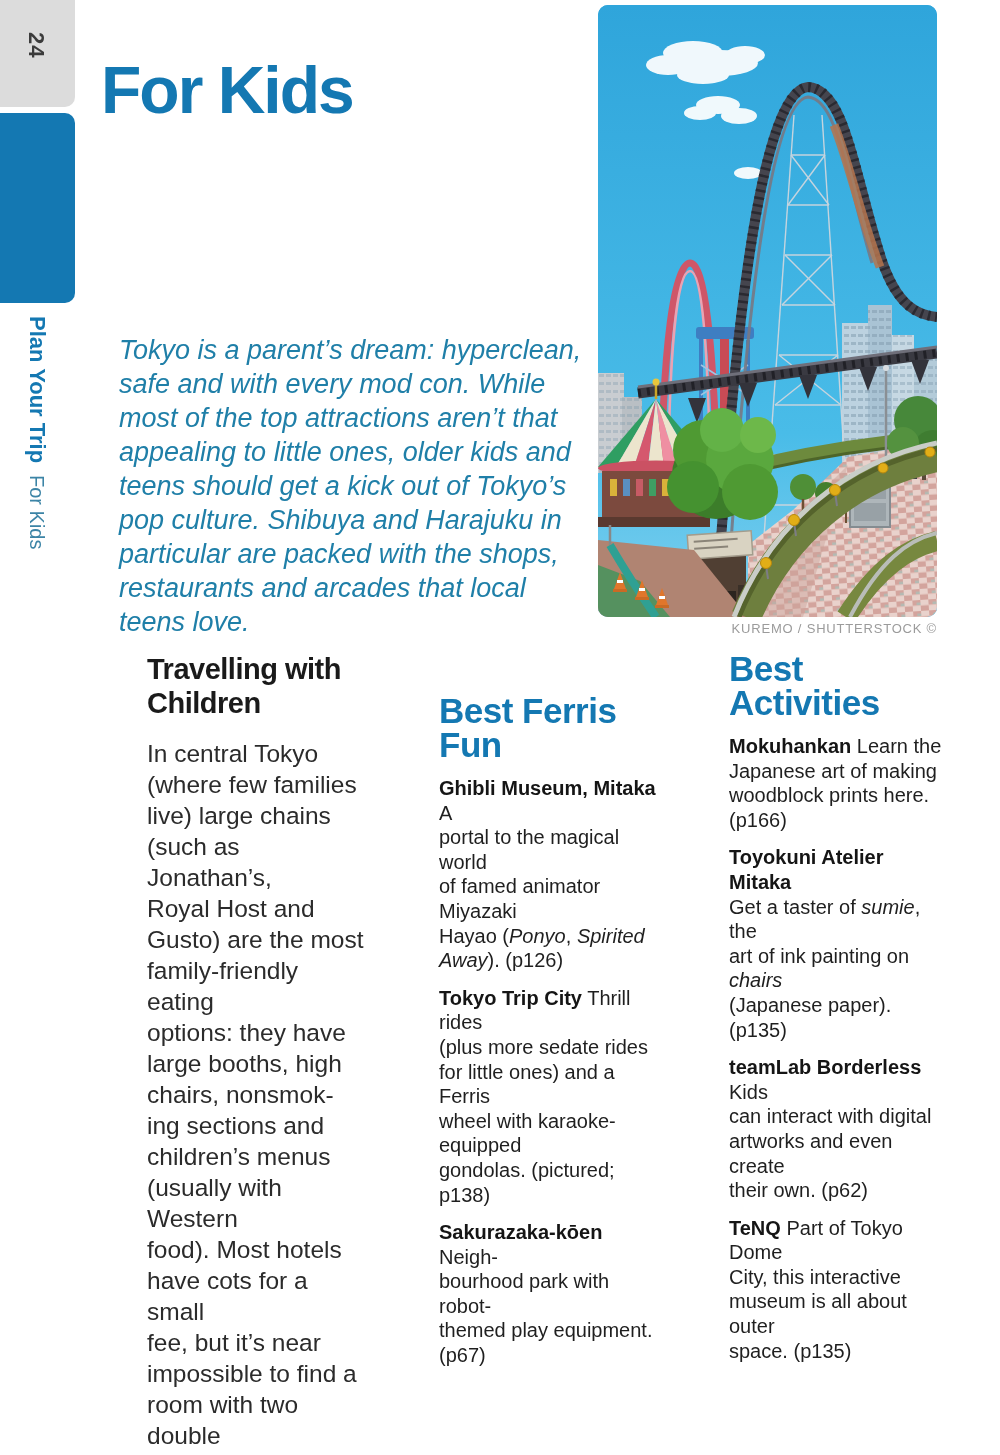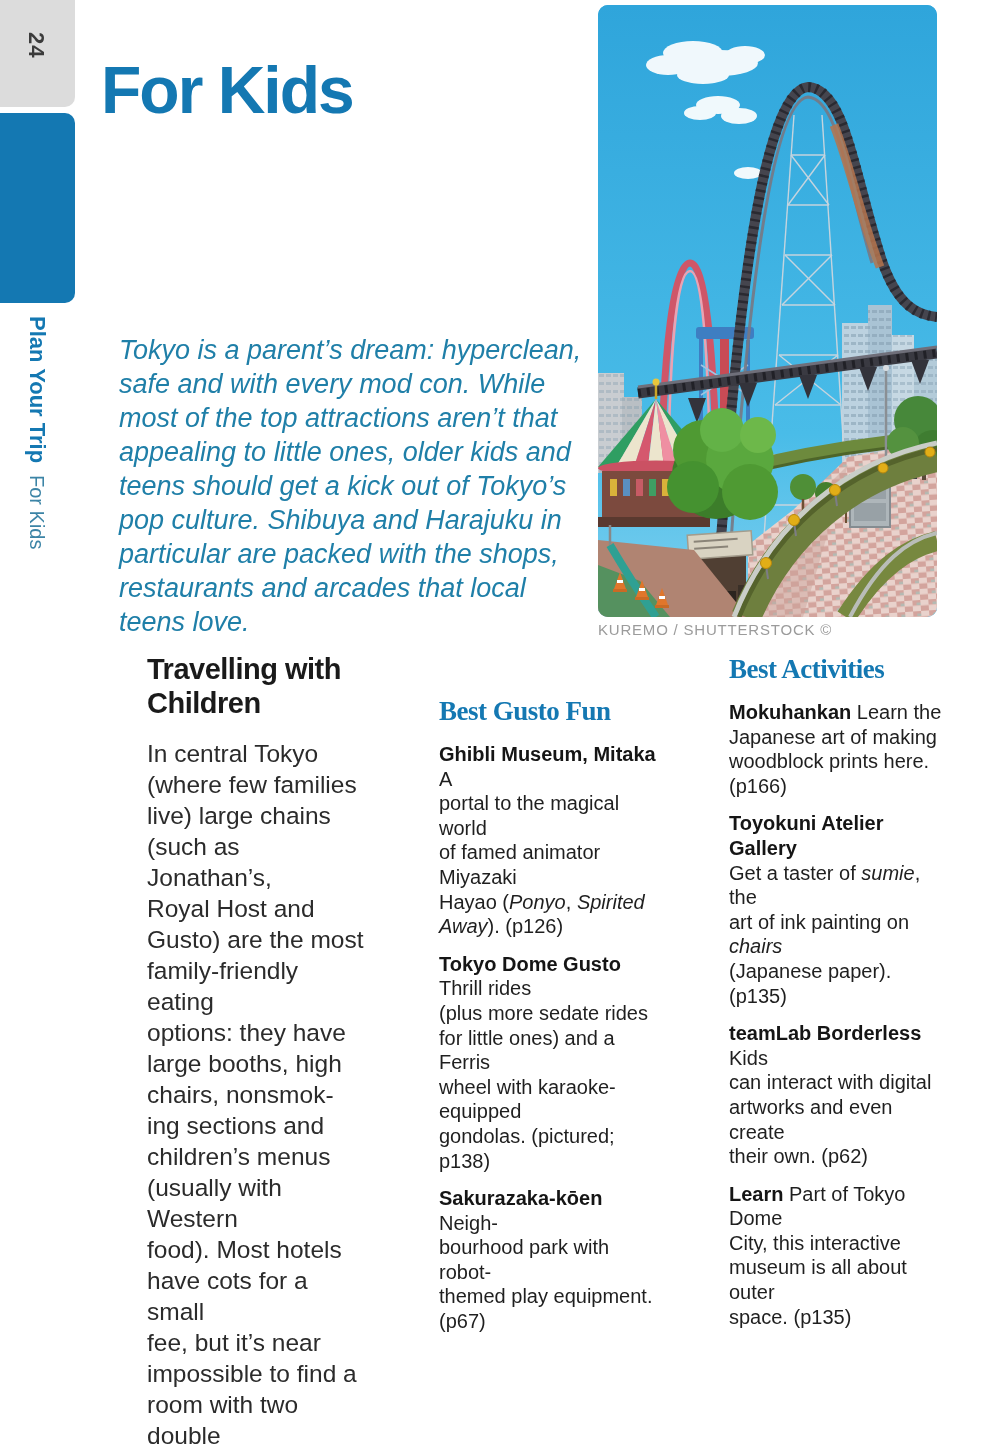--- a/index.html
+++ b/index.html
@@ -22,30 +22,30 @@
   
   h1.title{position:absolute;left:101px;top:57px;margin:0;font-size:66px;line-height:66px;
            font-weight:bold;color:var(--accent);letter-spacing:-2px;}
   .intro{position:absolute;left:103px;top:317px;width:540px;margin:16px;
          font-size:27px;line-height:34px;font-style:italic;color:var(--intro);
          white-space:pre-line;}
   
   .photo{position:absolute;left:598px;top:5px;width:339px;height:612px;border-radius:10px;
          overflow:hidden;background:#2fa5db;}
   .photo svg{display:block;}
-  .credit{position:absolute;left:598px;top:621px;width:339px;text-align:left;
-          font-size:15px;letter-spacing:.8px;color:var(--muted);}
+  .credit{position:absolute;left:598px;top:621px;width:339px;text-align:right;
+          font-size:13px;letter-spacing:.8px;color:var(--muted);}
   
   .cols{position:absolute;left:103px;top:652px;display:grid;
         grid-template-columns:268px 266px 258px;column-gap:24px;}
   .col{min-width:0;margin-left:44px;}
   h2.h-black{margin:0 0 18px 0;font-size:29px;line-height:34px;font-weight:bold;
              color:var(--heading);letter-spacing:-.5px;white-space:pre-line;}
-  h2.h-blue{margin:42px 0 14px 0;font-size:27px;line-height:34px;font-weight:bold;
-            color:var(--accent);letter-spacing:-.5px;font-family:Liberation Serif, serif;}
+  h2.h-blue{margin:42px 0 14px 0;font-size:35px;line-height:34px;font-weight:bold;
+            color:var(--accent);letter-spacing:-.5px;}
   h2.h-blue.first{margin-top:0;}
   p.body{margin:0;font-size:24.5px;line-height:31px;color:var(--body);white-space:pre-line;}
   p.item{margin:0 0 13px 0;font-size:20px;line-height:24.6px;color:#1f1f1f;white-space:pre-line;}
   p.item .b{font-weight:bold;color:#151515;text-align:center;}
   p.item .i{font-style:italic;}
 </style>
 </head>
 <body>
 
 <div class="page">
@@ -314,51 +314,51 @@
 (usually with Western
 food). Most hotels
 have cots for a small
 fee, but it’s near
 impossible to find a
 room with two double
 beds (that isn’t an</p>
     </div>
 
     <div class="col">
-      <h2 class="h-blue">Best Gusto Fun</h2>
+      <h2 class="h-blue">Best Ferris Fun</h2>
       <p class="item"><span class="b">Ghibli Museum, Mitaka</span><span> A
 portal to the magical world
 of famed animator Miyazaki
 Hayao (</span><span class="i">Ponyo</span><span>, </span><span class="i">Spirited
 Away</span><span>). (p126)</span></p>
-      <p class="item"><span class="b">Tokyo Dome Gusto</span><span> Thrill rides
+      <p class="item"><span class="b">Tokyo Trip City</span><span> Thrill rides
 (plus more sedate rides
 for little ones) and a Ferris
 wheel with karaoke-equipped
 gondolas. (pictured; p138)</span></p>
       <p class="item"><span class="b">Sakurazaka-kōen</span><span> Neigh-
 bourhood park with robot-
 themed play equipment.
 (p67)</span></p>
     </div>
 
     <div class="col">
       <h2 class="h-blue first">Best Activities</h2>
       <p class="item"><span class="b">Mokuhankan</span><span> Learn the
 Japanese art of making
 woodblock prints here.
 (p166)</span></p>
-      <p class="item"><span class="b">Toyokuni Atelier Gallery</span><span>
+      <p class="item"><span class="b">Toyokuni Atelier Mitaka</span><span>
 Get a taster of </span><span class="i">sumie</span><span>, the
 art of ink painting on </span><span class="i">chairs</span><span>
 (Japanese paper). (p135)</span></p>
       <p class="item"><span class="b">teamLab Borderless</span><span> Kids
 can interact with digital
 artworks and even create
 their own. (p62)</span></p>
-      <p class="item"><span class="b">Learn</span><span> Part of Tokyo Dome
+      <p class="item"><span class="b">TeNQ</span><span> Part of Tokyo Dome
 City, this interactive
 museum is all about outer
 space. (p135)</span></p>
     </div>
   </div>
 
 </div>
 
 </body></html>

